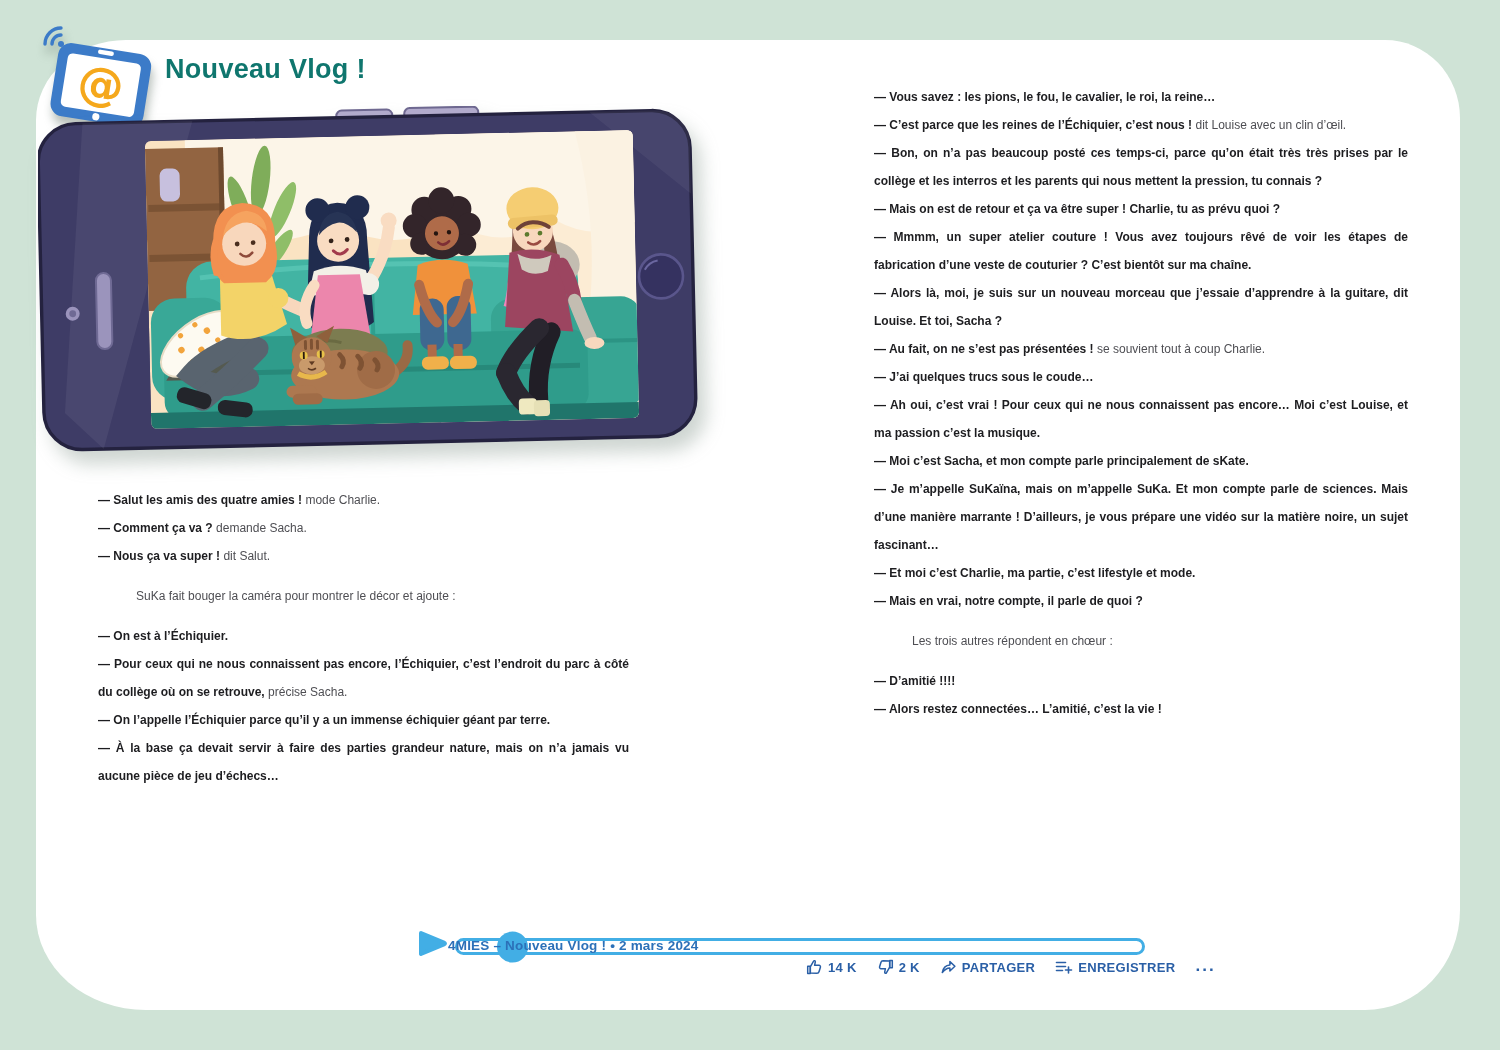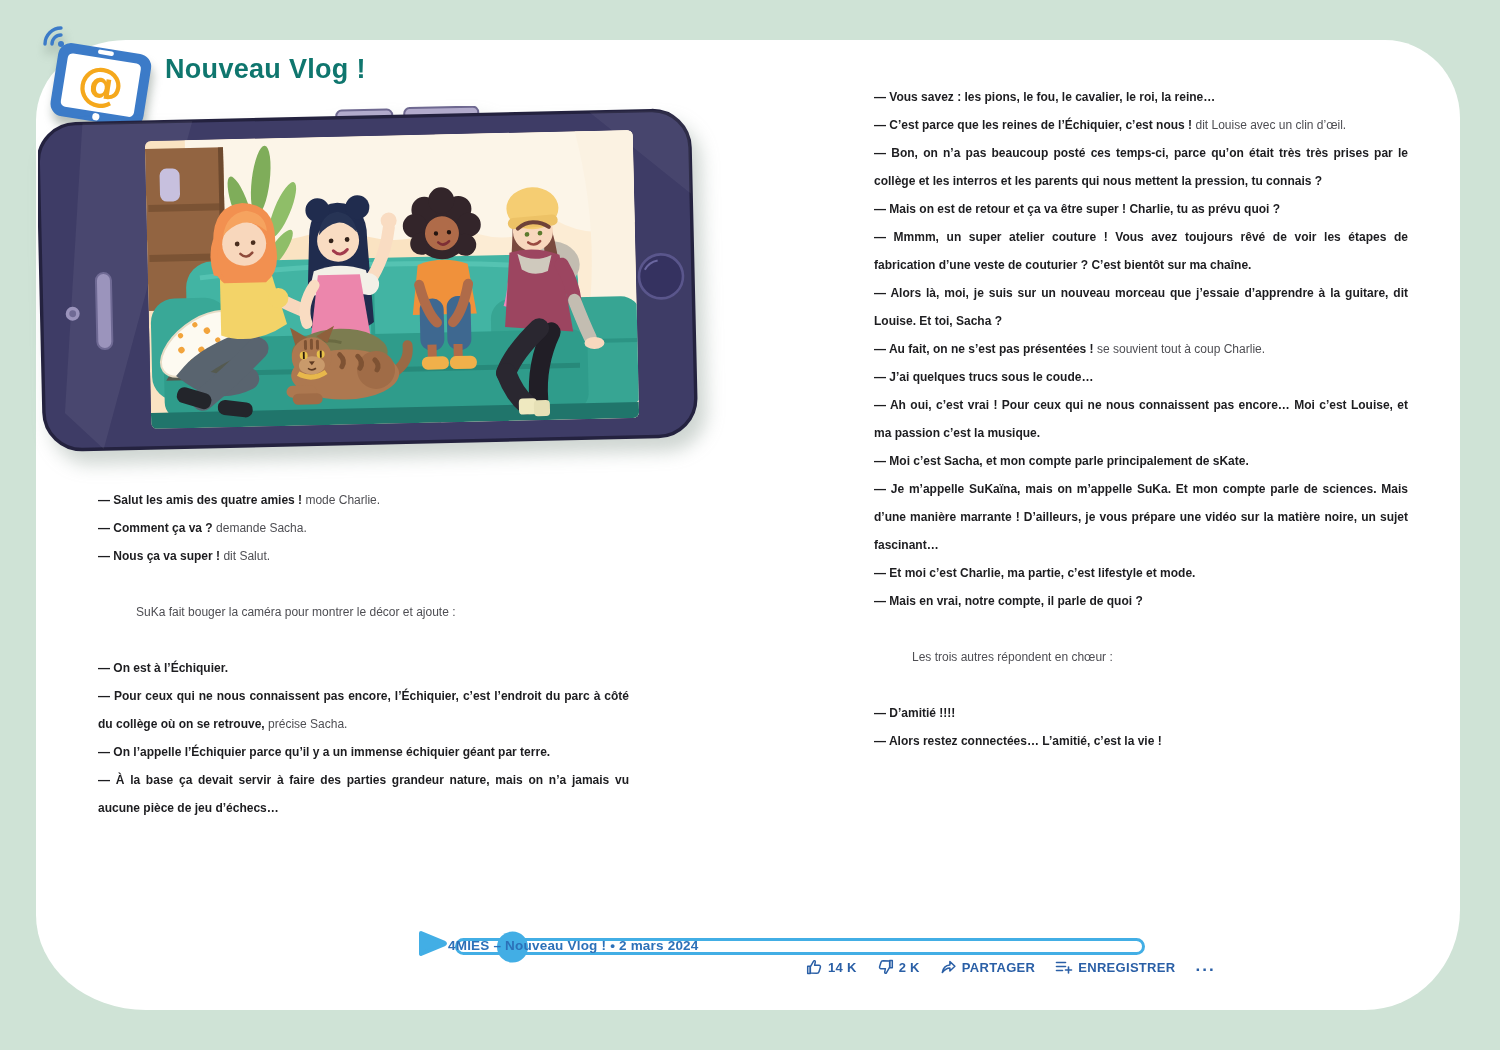--- a/index.html
+++ b/index.html
@@ -18,21 +18,21 @@
     font-size:27px;font-weight:700;color:#0f766e;letter-spacing:.3px;
   }
   .logo{position:absolute;left:26px;top:22px;width:136px;height:116px;
     filter:drop-shadow(2px 9px 5px rgba(100,118,106,.45));}
   .phone{position:absolute;left:38px;top:106px;width:664px;height:348px;
     filter:drop-shadow(9px 13px 9px rgba(106,128,116,.33));}
   .col{position:absolute;font-size:12px;line-height:28px;}
   .col-left{left:98px;top:486px;width:531px;}
   .col-right{left:874px;top:83px;width:534px;}
   p.para{margin:0;text-align:justify;}
-  p.narr{text-align:left;text-indent:38px;margin:28px 0;}
+  p.narr{text-align:left;text-indent:38px;margin:12px 0;}
   .seg-d{font-weight:700;color:#1D1D20;}
   .seg-n{font-weight:400;color:#4E4E53;}
   
   .play-btn{position:absolute;left:418px;top:930px;width:30px;height:28px;
     background:none;border:none;padding:0;cursor:pointer;}
   .track{position:absolute;left:455px;top:938px;width:690px;height:17px;
     border:3px solid #42AEE5;border-radius:12px;background:#fff;box-sizing:border-box;}
   .knob{position:absolute;top:50%;transform:translateY(-50%);width:31px;height:31px;
     border-radius:50%;background:#42AEE5;}
   .caption{position:absolute;left:416px;top:938px;

